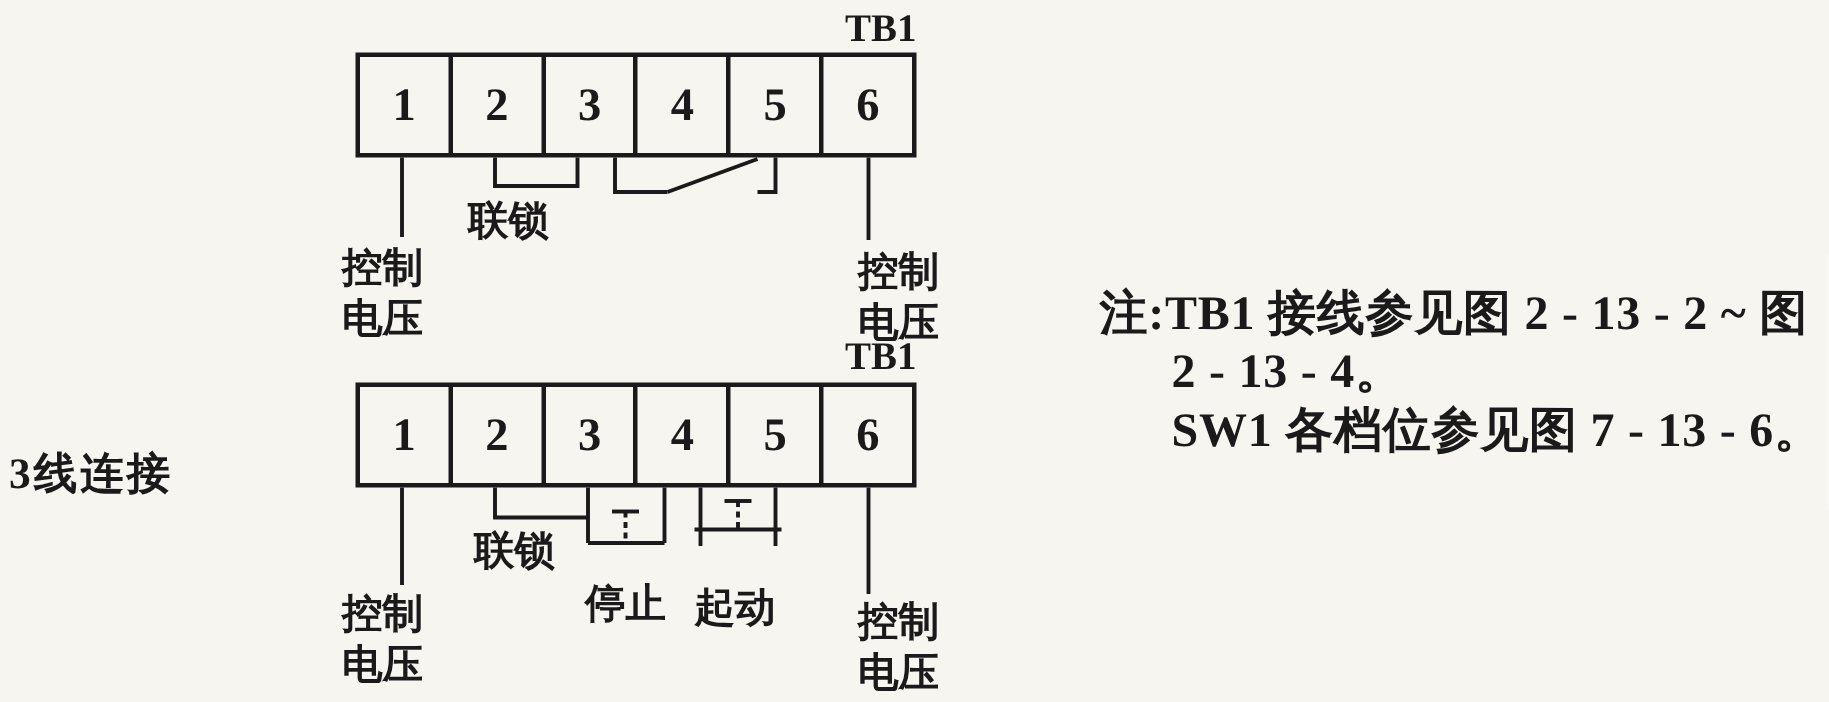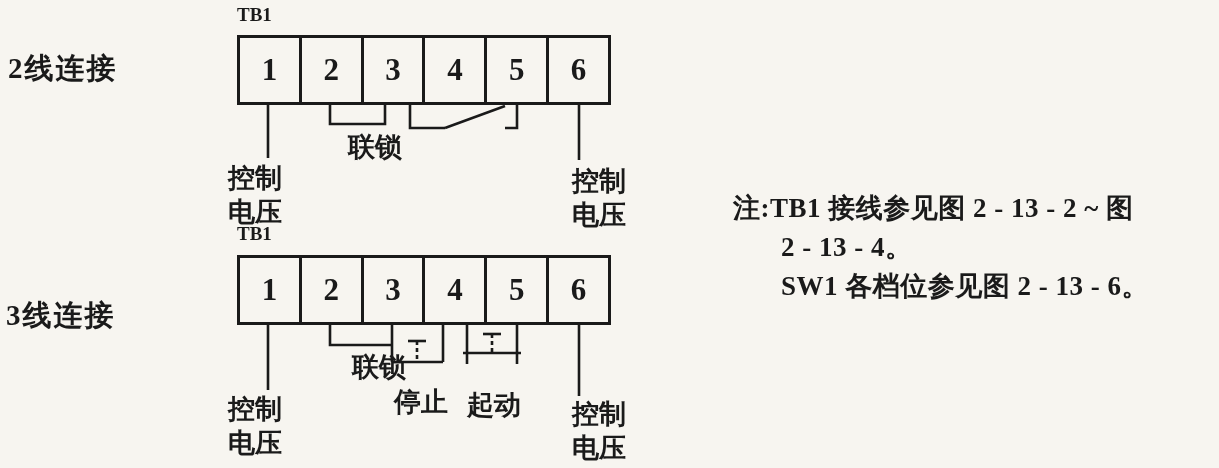--- a/index.html
+++ b/index.html
@@ -36,36 +36,36 @@
     flex: 1;
     display: flex;
     align-items: center;
     justify-content: center;
     font-size: 31px;
     font-weight: bold;
   }
   .tblock .cell + .cell { border-left: 3px solid var(--ink); }
   .txt { position: absolute; z-index: 3; font-weight: bold; }
   .row-label { font-size: 29px; letter-spacing: 2px; }
-  .block-title { width: 374px; text-align: left; font-size: 19px; }
-  .small-label { font-size: 27px; text-align: right; }
+  .block-title { width: 374px; text-align: right; font-size: 26px; }
+  .small-label { font-size: 27px; text-align: left; }
   .vlabel {
     width: 58px;
     text-align: center;
     white-space: pre-line;
     font-size: 27px;
     line-height: 1.25;
     margin-left: 20px;
   }
   .notes {
     position: absolute;
     left: 733px;
     top: 189px;
     z-index: 3;
-    font-size: 27px;
+    font-size: 32px;
     line-height: 39px;
     font-weight: bold;
     letter-spacing: 0.5px;
   }
   .notes .note-line { white-space: nowrap; }
   .notes .indented { margin-left: 48px; }
 </style>
 </head>
 <body>
 
@@ -96,21 +96,20 @@
         <path d="M467,325 V364"></path>
         <path d="M517,325 V364"></path>
         <path d="M463,353 H521"></path>
         <path d="M483,334 H501"></path>
         <path class="dashed" d="M492,334 V353"></path>
       </g>
       <path d="M579,325 V396"></path>
     </g>
   </svg>
 
-  <div class="txt row-label" style="left:8px; top:49px;">2线连接</div>
 
   <div class="txt block-title" style="left:237px; top:4px;">TB1</div>
 
   <div class="tblock" style="left:237px; top:35px;">
     <div class="cell">1</div>
     <div class="cell">2</div>
     <div class="cell">3</div>
     <div class="cell">4</div>
     <div class="cell">5</div>
     <div class="cell">6</div>
@@ -139,16 +138,16 @@
   <div class="txt small-label" style="left:390px; top:384px; width:58px;">停止</div>
   <div class="txt small-label" style="left:463px; top:387px; width:58px;">起动</div>
   <div class="txt vlabel" style="left:206px; top:393px;">控制
 电压</div>
   <div class="txt vlabel" style="left:550px; top:398px;">控制
 电压</div>
 
   <div class="notes">
     <div class="note-line">注:TB1 接线参见图 2 - 13 - 2 ~ 图</div>
     <div class="note-line indented">2 - 13 - 4。</div>
-    <div class="note-line indented">SW1 各档位参见图 2 - 13 - 6。</div>
+    <div class="note-line indented">SW1 各档位参见图 7 - 13 - 6。</div>
   </div>
 
 </div>
 
 </body></html>

